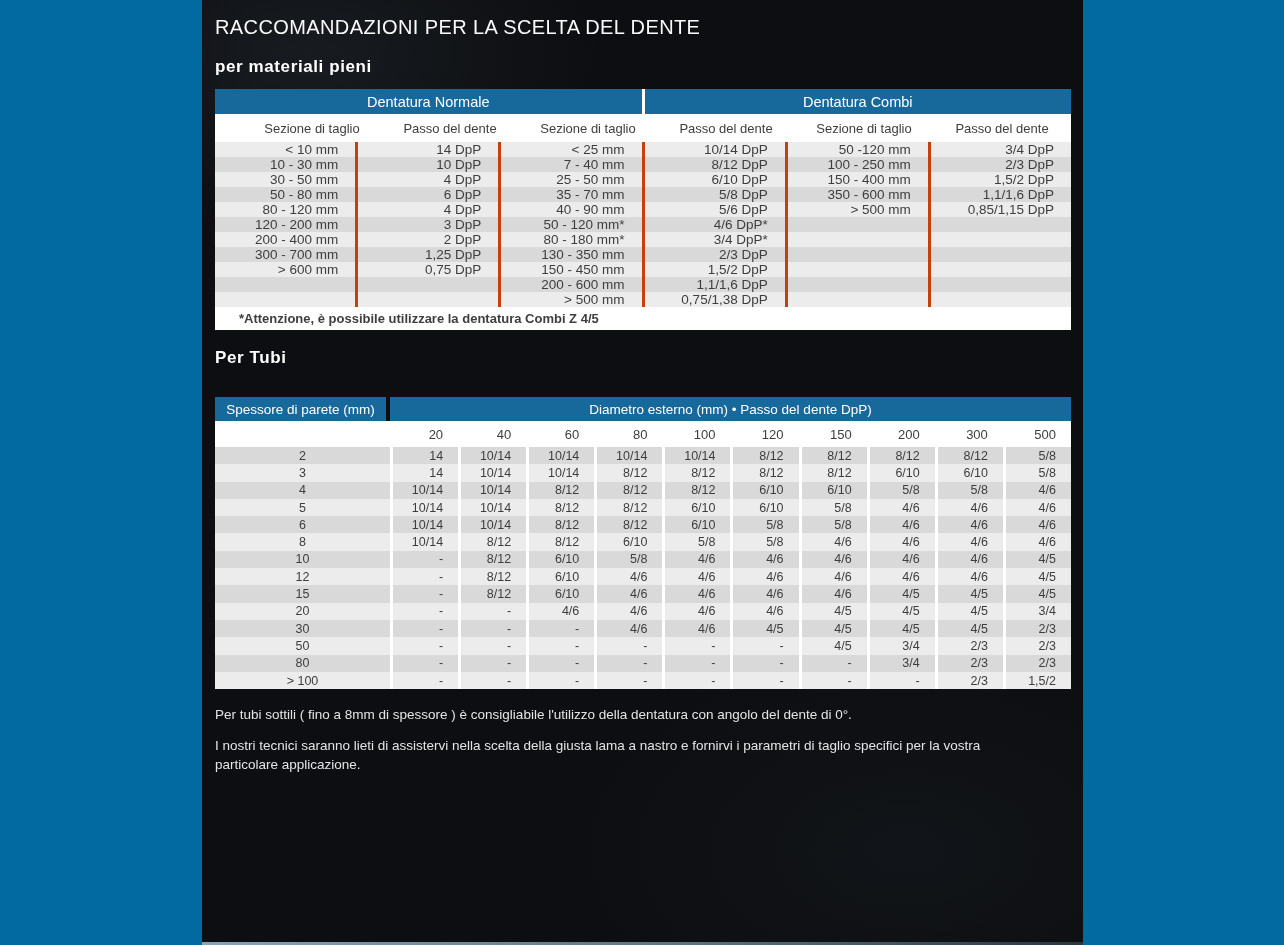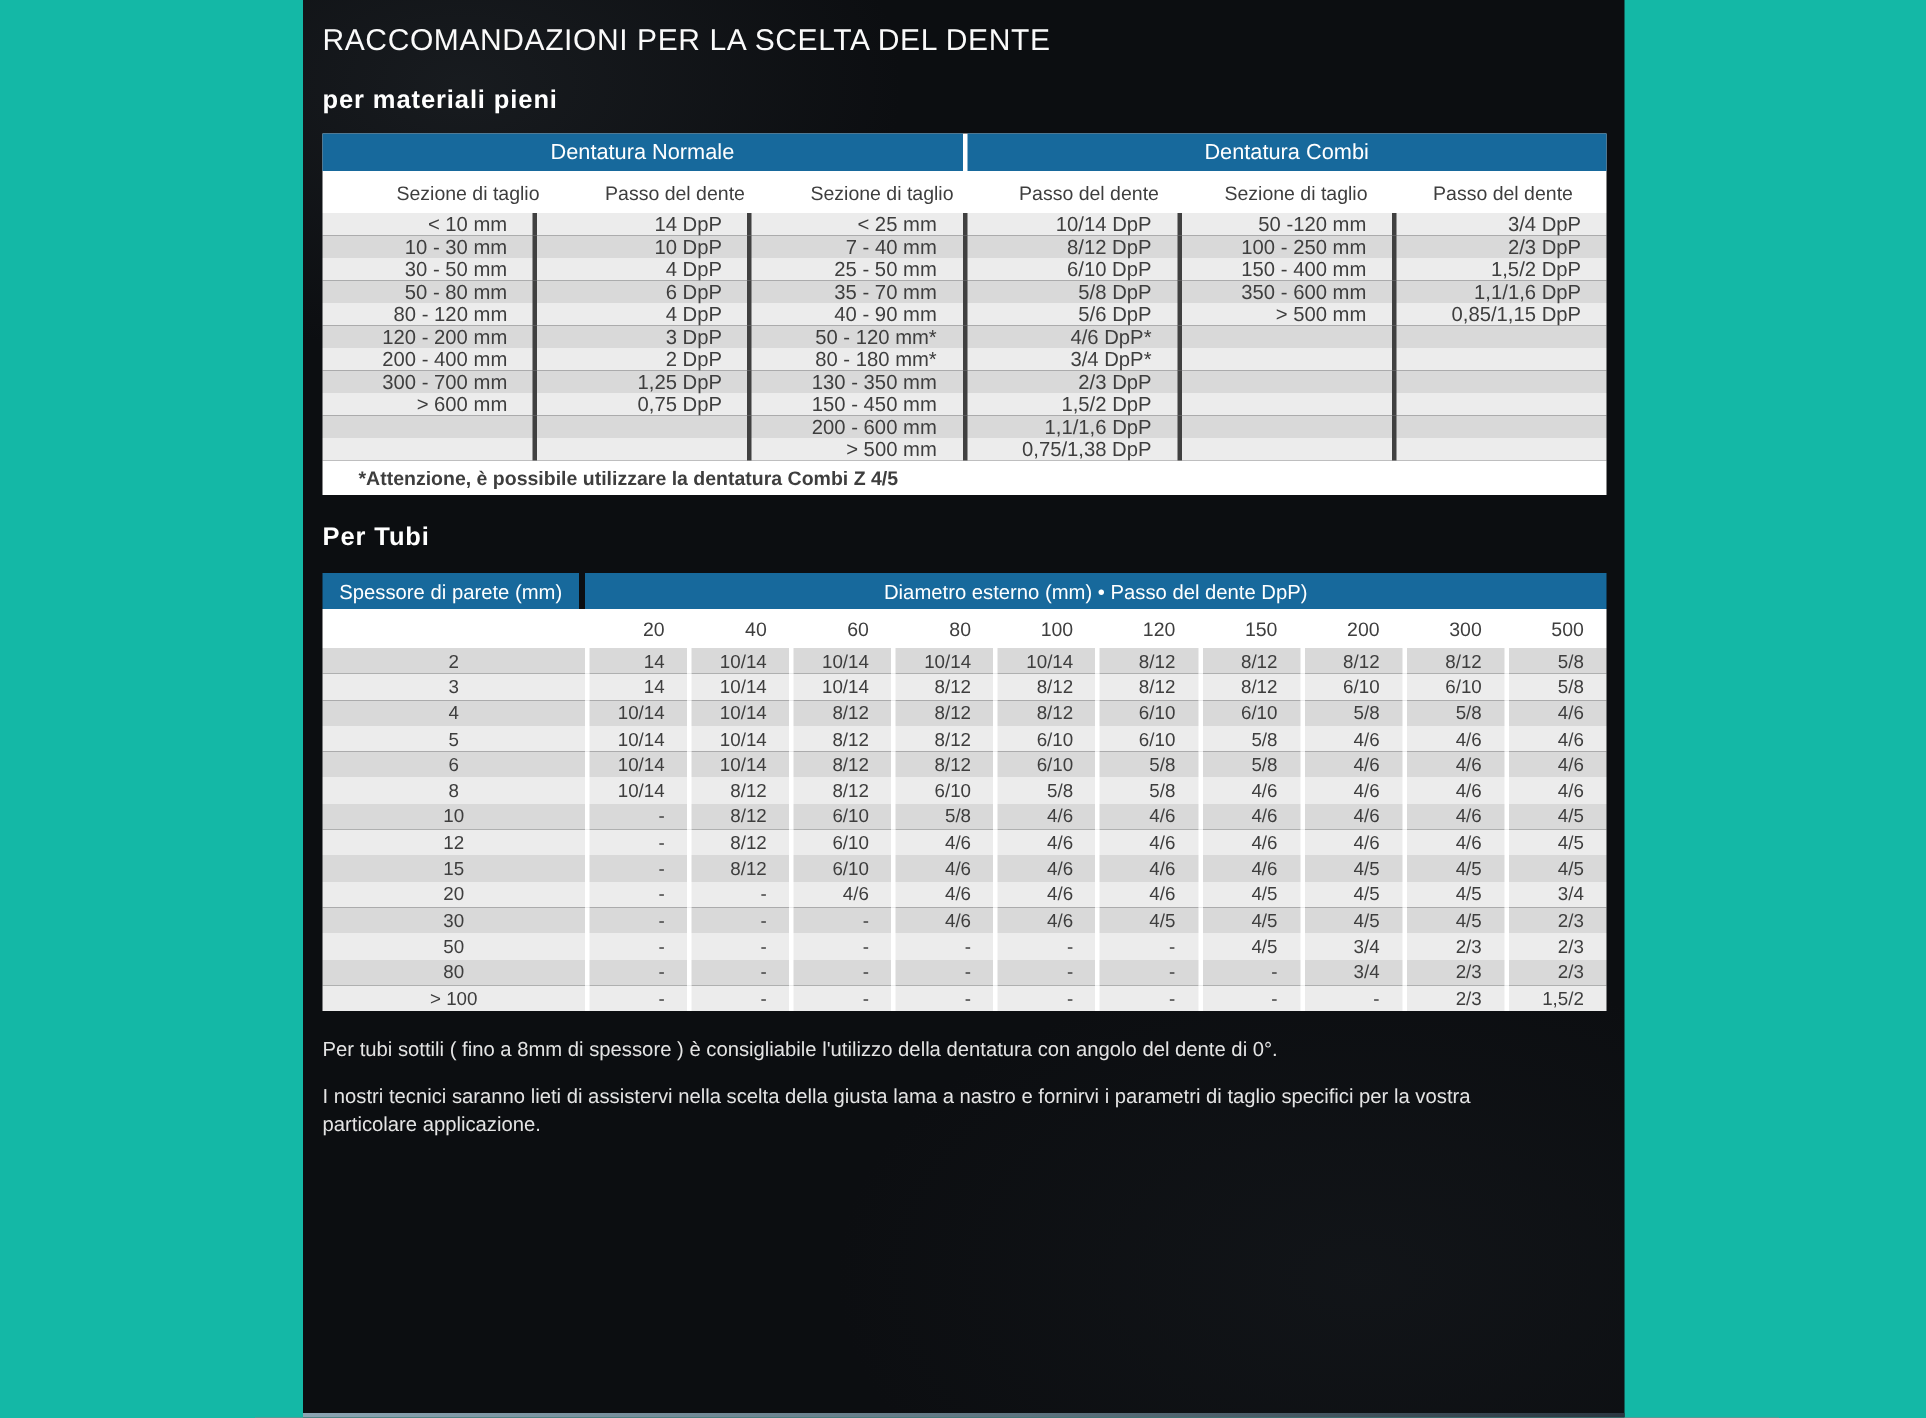--- a/index.html
+++ b/index.html
@@ -1,17 +1,17 @@
 <!DOCTYPE html>
 <html lang="it"><head>
 <meta charset="utf-8">
 <style>
   * { margin:0; padding:0; box-sizing:border-box; }
   body { font-family: "Liberation Sans", sans-serif; background:#ffffff; }
-  .page { position:relative; width:1284px; height:945px; background:#14b8a6; overflow:hidden; }
+  .page { position:relative; width:1284px; height:945px; background:#0369a1; overflow:hidden; }
   .panel {
     position:absolute; left:202px; top:0; width:881px; height:945px;
     background:
       radial-gradient(ellipse 420px 260px at 12% 6%, rgba(46,52,58,.35), rgba(0,0,0,0) 70%),
       radial-gradient(ellipse 500px 300px at 80% 90%, rgba(34,40,46,.25), rgba(0,0,0,0) 70%),
       #0c0e11;
     color:#f2f2f2;
   }
   .content { padding:0 12px 0 13px; }
 
@@ -23,26 +23,26 @@
   .t1-header { display:flex; gap:3px; background:#ffffff; height:25px; }
   .t1-header .gcell { flex:1; background:#17699c; color:#ffffff; font-size:14.5px;
     display:flex; align-items:center; justify-content:center; }
   .t1-sub { display:flex; background:#ffffff; height:28px;padding-left:28px; }
   .t1-sub .scell { flex:1; color:#3e3e3e; font-size:13px; display:flex; align-items:center; justify-content:center; }
   .t1-body .trow { display:flex; height:15px; }
   .t1-body .trow:nth-child(odd)  { background:#ececec; }
   .t1-body .trow:nth-child(even) { background:#d9d9d9; }
   .t1-body .tcell { flex:1; display:flex; align-items:center; justify-content:flex-end;
     padding-right:17px; font-size:13.5px; color:#3e3e3e; }
-  .t1-body .tcell + .tcell { border-left:3px solid #404040;text-align:right; }
+  .t1-body .tcell + .tcell { border-left:3px solid #c2410c;text-align:right; }
   .t1-footnote { background:#ffffff; height:23px; line-height:23px; color:#3e3e3e;
     font-size:13px; padding-left:24px;font-weight:bold; }
 
   
-  .t2 { margin-top:16px; width:856px; }
+  .t2 { margin-top:31px; width:856px; }
   .t2-header { display:flex; height:24px; }
   .t2-header .lab { width:175px; background:#17699c; border-right:4px solid #0c0e11;
     color:#ffffff; font-size:13.5px; display:flex; align-items:center; justify-content:center; }
   .t2-header .spanh { flex:1; background:#17699c; color:#ffffff; font-size:13.5px;
     display:flex; align-items:center; justify-content:center; }
   .t2-sub { display:flex; background:#ffffff; height:26px; }
   .t2-sub .spacer { width:175px; }
   .t2-sub .dcell { flex:1; color:#3e3e3e; font-size:13px; display:flex; align-items:center;
     justify-content:flex-end; padding-right:15px; }
   .t2-body .trow { display:flex; height:17.3px; }

